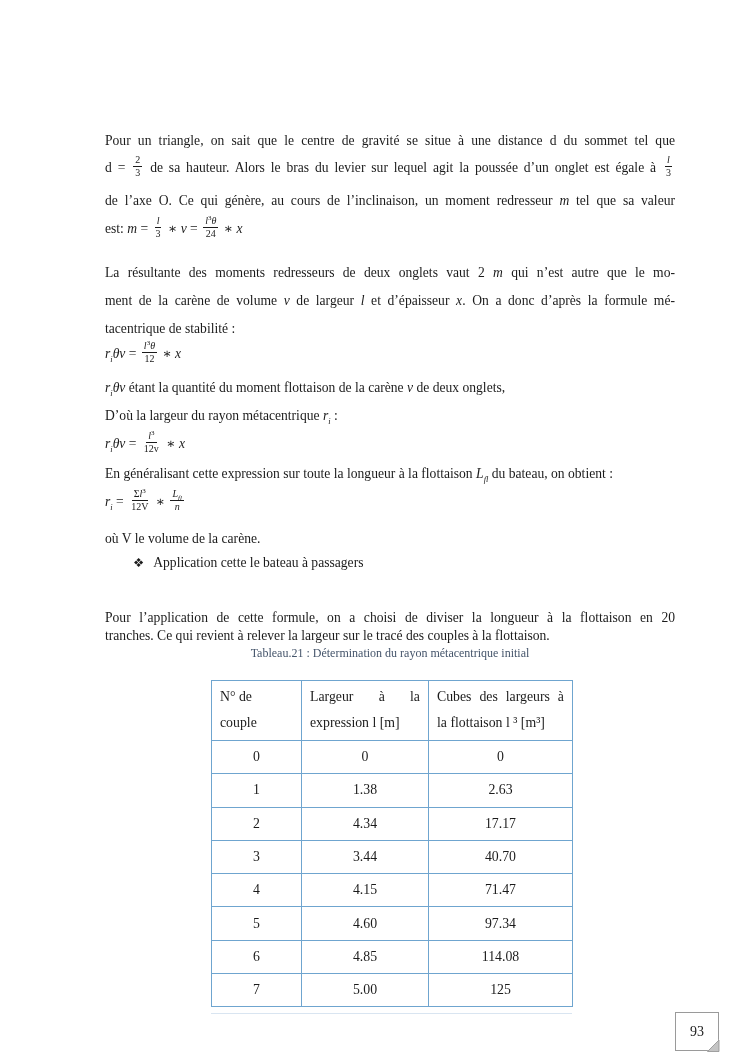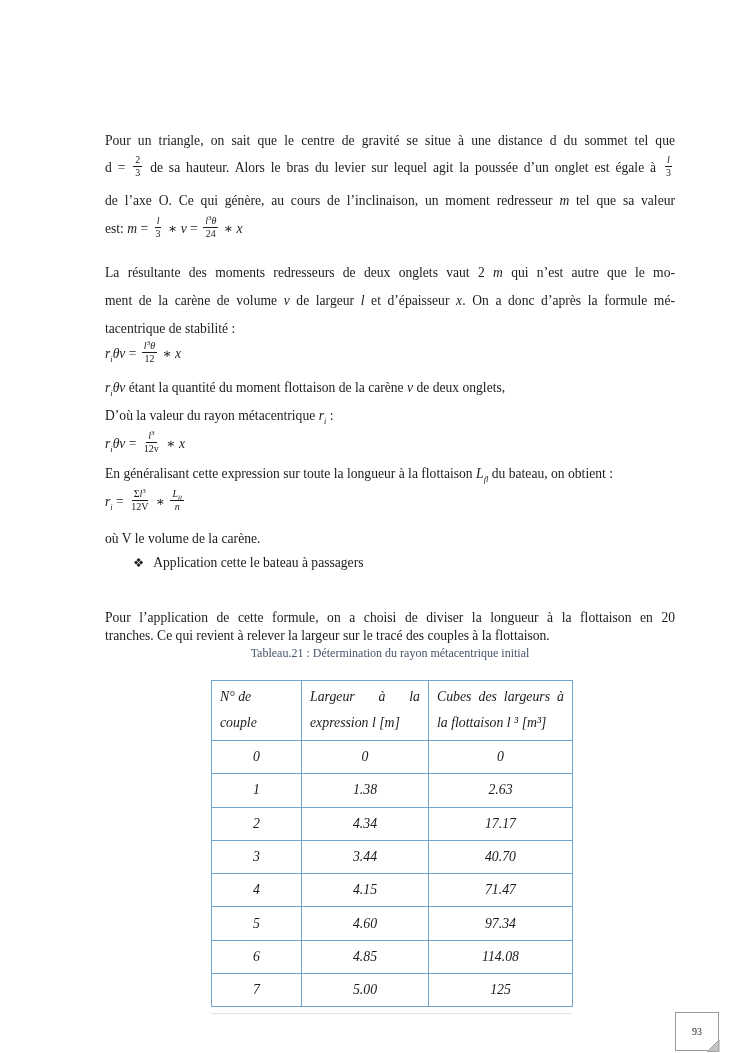--- a/index.html
+++ b/index.html
@@ -32,40 +32,40 @@
   .frac sup{font-size:7px;}
   .frac sub{font-size:7px;font-style:italic;}
   .bullet-line{padding-left:28px;width:542px;}
   .bullet-line .bullet{margin-right:9px;font-size:12.5px;}
   .tbl-caption{
     position:absolute;left:105px;top:599px;width:570px;text-align:center;
     color:var(--caption-color);font-size:12px;line-height:20px;
   }
   table.dtable{
     position:absolute;left:211px;top:636px;border-collapse:collapse;
-    table-layout:fixed;width:361px;background:#fff;font-style:italic;
+    table-layout:fixed;width:361px;background:#fff;
   }
   .dtable th,.dtable td{
     border:1px solid var(--table-border);
     font-weight:normal;font-size:13.8px;color:var(--ink);
   }
   .dtable th{
     height:56px;vertical-align:top;text-align:left;padding:3px 8px 0 8px;
   }
   .dtable th .hline{line-height:26px;}
   .dtable th .hj{text-align:justify;text-align-last:justify;}
   .dtable td{height:32.3px;text-align:center;padding:0;line-height:16px;}
   .col-c1{width:90px;} .col-c2{width:127px;} .col-c3{width:144px;}
   .cont-line{
     position:absolute;left:211px;top:969px;width:361px;height:1px;
     background:#d9e5f1;
   }
   .pagebox{
     position:absolute;left:675px;top:968px;width:42px;height:37px;
-    border:1px solid #9a9a9a;background:#fff;font-size:10px;
+    border:1px solid #9a9a9a;background:#fff;font-size:14px;
   }
   .pagebox .num{
     position:absolute;left:0;top:0;width:100%;height:100%;
     display:flex;align-items:center;justify-content:center;
   }
   .pagebox .fold{position:absolute;right:-3px;bottom:-3px;width:15px;height:15px;}
 </style>
 </head>
 <body>
 
@@ -90,21 +90,21 @@
 
   <div class="line just" style="top:215px"><span>La résultante des moments redresseurs de deux onglets vaut 2 </span><span class="it">m</span><span> qui n’est autre que le mo-</span></div>
   <div class="line just" style="top:243px"><span>ment de la carène de volume </span><span class="it">v</span><span> de largeur </span><span class="it">l</span><span> et d’épaisseur </span><span class="it">x</span><span>. On a donc d’après la formule mé-</span></div>
   <div class="line" style="top:271px">tacentrique de stabilité :</div>
 
   <div class="line" style="top:296px"><span class="it">r</span><sub>i</sub><span class="it">θv</span><span> = </span><span class="frac">
         <span class="num"><span class="it">l</span><sup>3</sup><span class="it">θ</span></span>
         <span class="den"><span>12</span></span>
       </span><span> ∗ </span><span class="it">x</span></div>
   <div class="line" style="top:330px"><span class="it">r</span><sub>i</sub><span class="it">θv</span><span> étant la quantité du moment flottaison de la carène </span><span class="it">v</span><span> de deux onglets,</span></div>
-  <div class="line" style="top:358px"><span>D’où la valeur du rayon métacentrique </span><span class="it">r</span><sub>i</sub><span> :</span></div>
+  <div class="line" style="top:358px"><span>D’où la largeur du rayon métacentrique </span><span class="it">r</span><sub>i</sub><span> :</span></div>
   <div class="line" style="top:386px"><span class="it">r</span><sub>i</sub><span class="it">θv</span><span> = </span><span class="frac">
         <span class="num"><span class="it">l</span><sup>3</sup></span>
         <span class="den"><span>12v</span></span>
       </span><span> ∗ </span><span class="it">x</span></div>
   <div class="line" style="top:416px"><span>En généralisant cette expression sur toute la longueur à la flottaison </span><span class="it">L</span><sub>fl</sub><span> du bateau, on obtient :</span></div>
   <div class="line" style="top:444px"><span class="it">r</span><sub>i</sub><span> = </span><span class="frac">
         <span class="num"><span>Σ</span><span class="it">l</span><sup>3</sup></span>
         <span class="den"><span>12V</span></span>
       </span><span> ∗ </span><span class="frac">
         <span class="num"><span class="it">L</span><sub>fl</sub></span>

